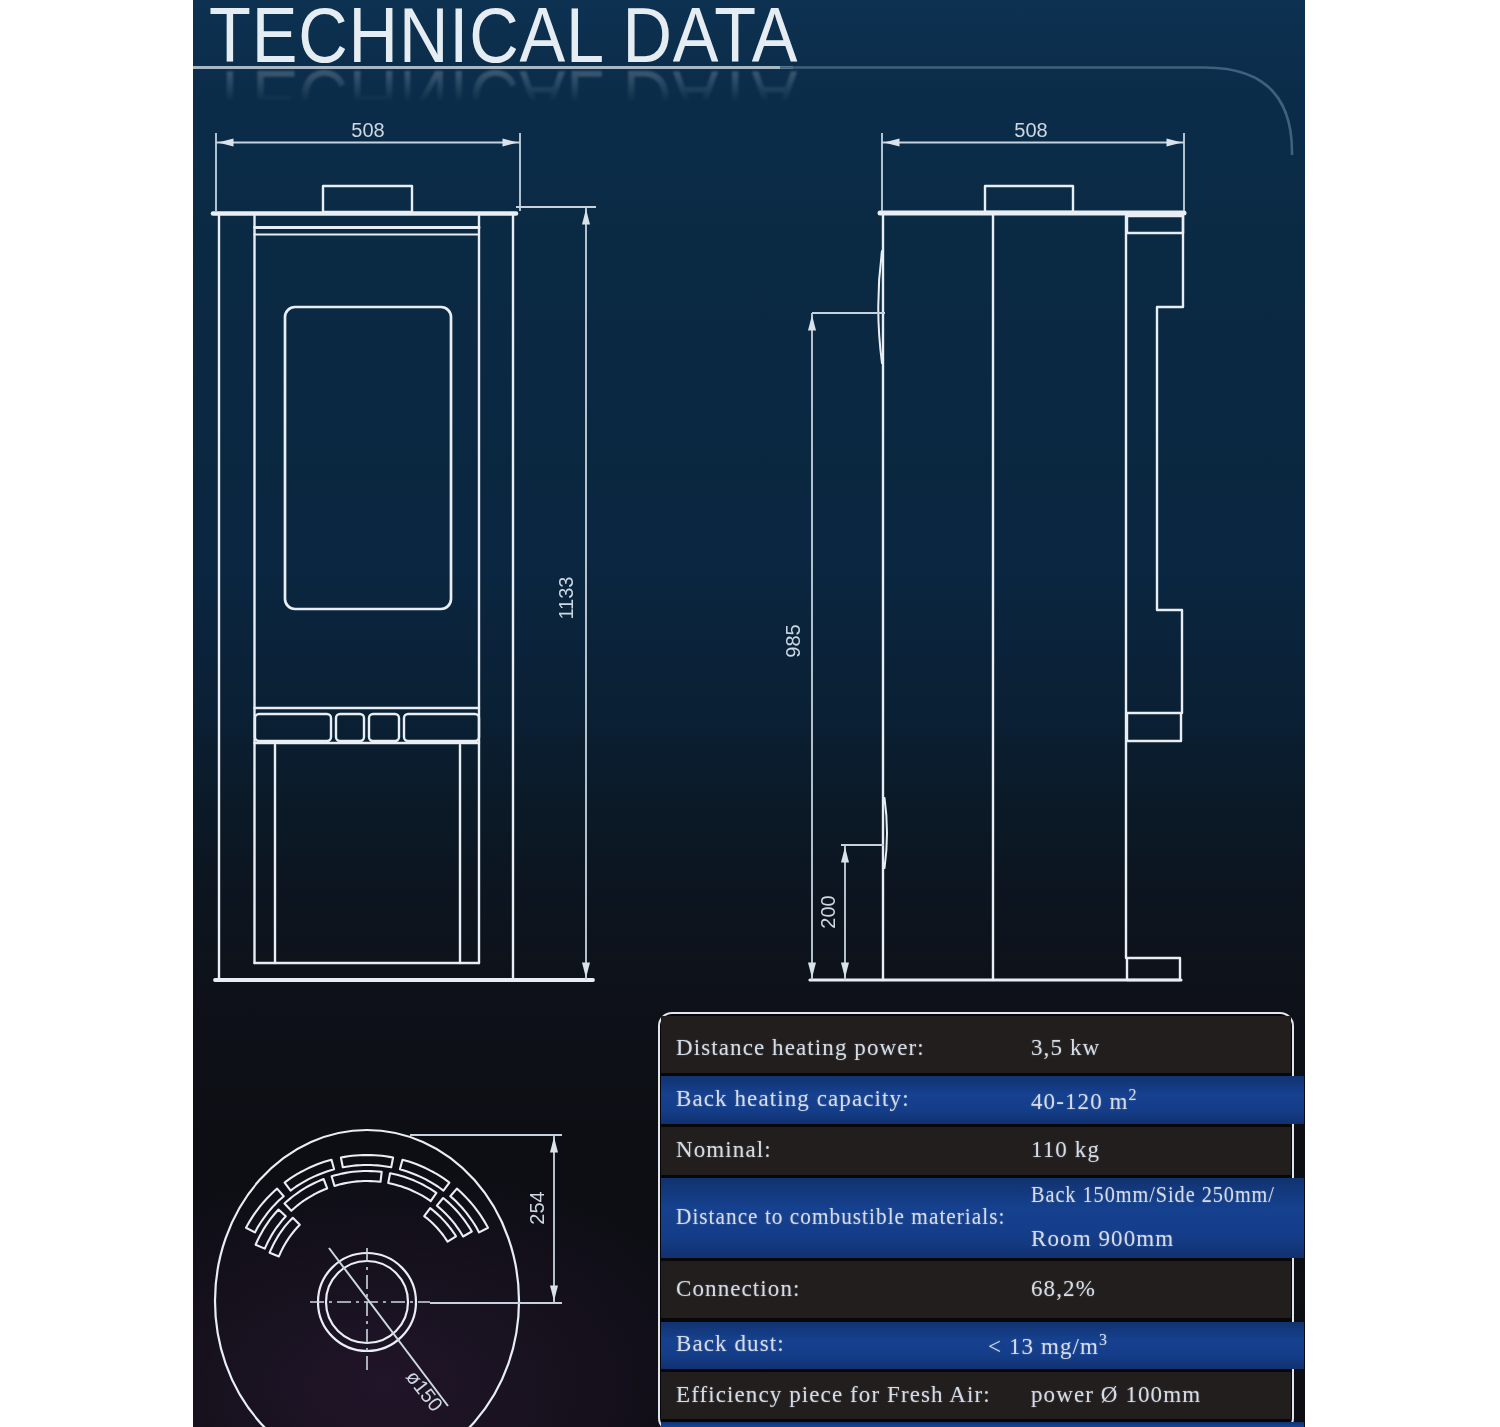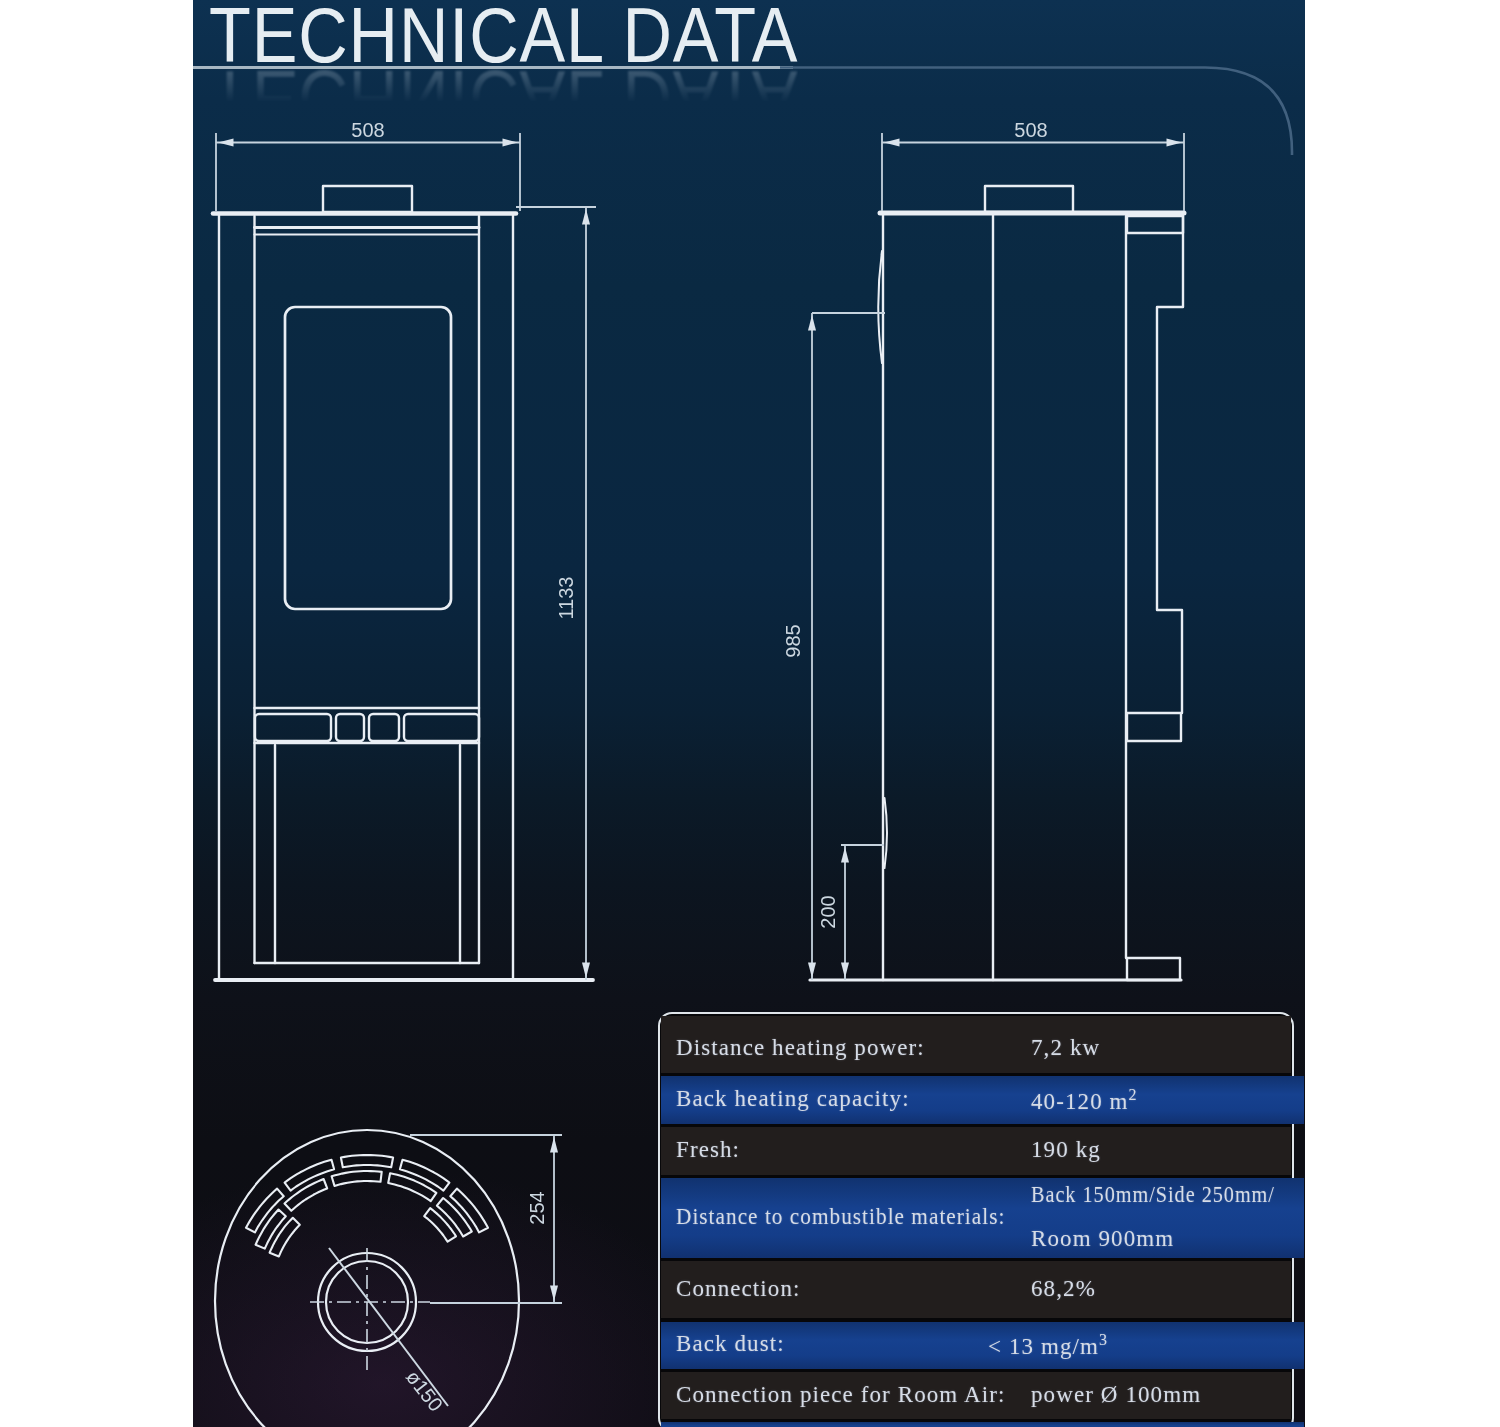--- a/index.html
+++ b/index.html
@@ -184,26 +184,26 @@
 
 <div class="row dark" style="top:1261px;height:57px"></div>
 
 <div class="row blue" style="top:1322px;height:47px"></div>
 
 <div class="row dark" style="top:1372px;height:47px"></div>
 
 <div class="row blue" style="top:1422px;height:10px"></div>
 
 <div class="lbl" style="left:676px;top:1035px">Distance heating power:</div>
-<div class="val" style="left:1031px;top:1035px">7,2 kw</div>
+<div class="val" style="left:1031px;top:1035px">3,5 kw</div>
 <div class="lbl" style="left:676px;top:1086px">Back heating capacity:</div>
 <div class="val" style="left:1031px;top:1086px">40-120 m<sup>2</sup></div>
-<div class="lbl" style="left:676px;top:1137px">Fresh:</div>
-<div class="val" style="left:1031px;top:1137px">190 kg</div>
+<div class="lbl" style="left:676px;top:1137px">Nominal:</div>
+<div class="val" style="left:1031px;top:1137px">110 kg</div>
 <div class="lbl" style="left:676px;top:1204px;transform:scaleX(.925);transform-origin:left center">Distance to combustible materials:</div>
 <div class="val" style="left:1031px;top:1182px;transform:scaleX(.88);transform-origin:left center">Back 150mm/Side 250mm/</div>
 <div class="val" style="left:1031px;top:1226px">Room 900mm</div>
 <div class="lbl" style="left:676px;top:1276px">Connection:</div>
 <div class="val" style="left:1031px;top:1276px">68,2%</div>
 <div class="lbl" style="left:676px;top:1331px">Back dust:</div>
 <div class="val" style="left:988px;top:1331px">&lt; 13 mg/m<sup>3</sup></div>
-<div class="lbl" style="left:676px;top:1382px">Connection piece for Room Air:</div>
+<div class="lbl" style="left:676px;top:1382px">Efficiency piece for Fresh Air:</div>
 <div class="val" style="left:1031px;top:1382px">power Ø 100mm</div>
 
 </body></html>

